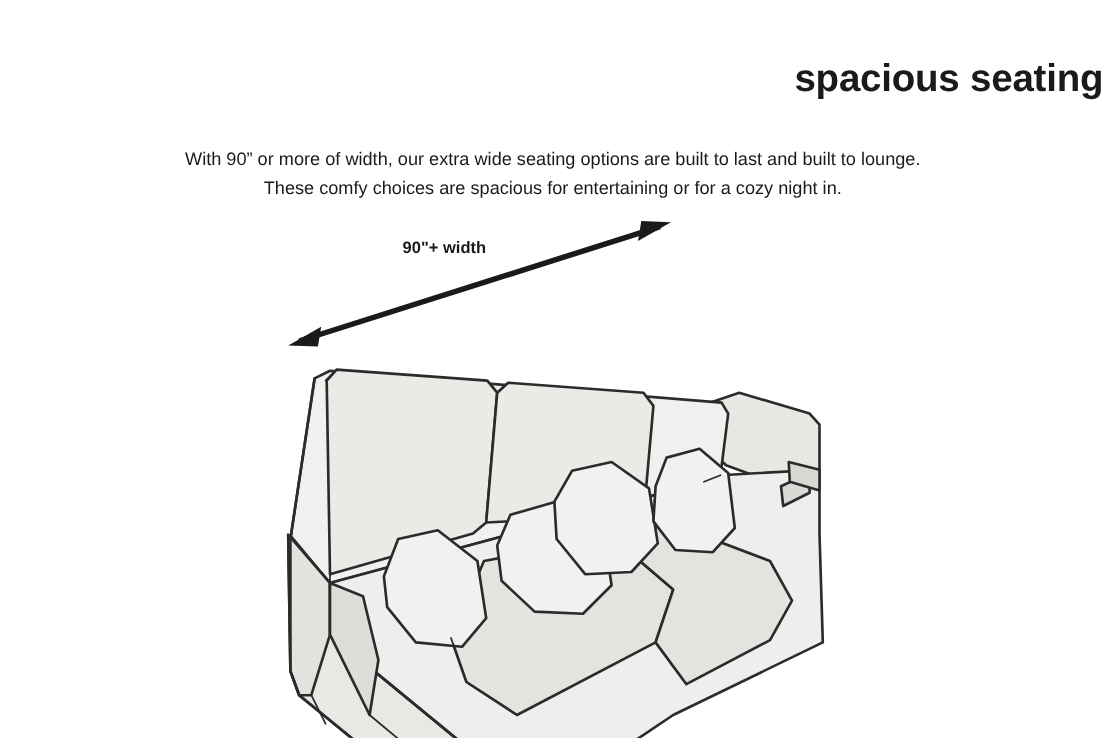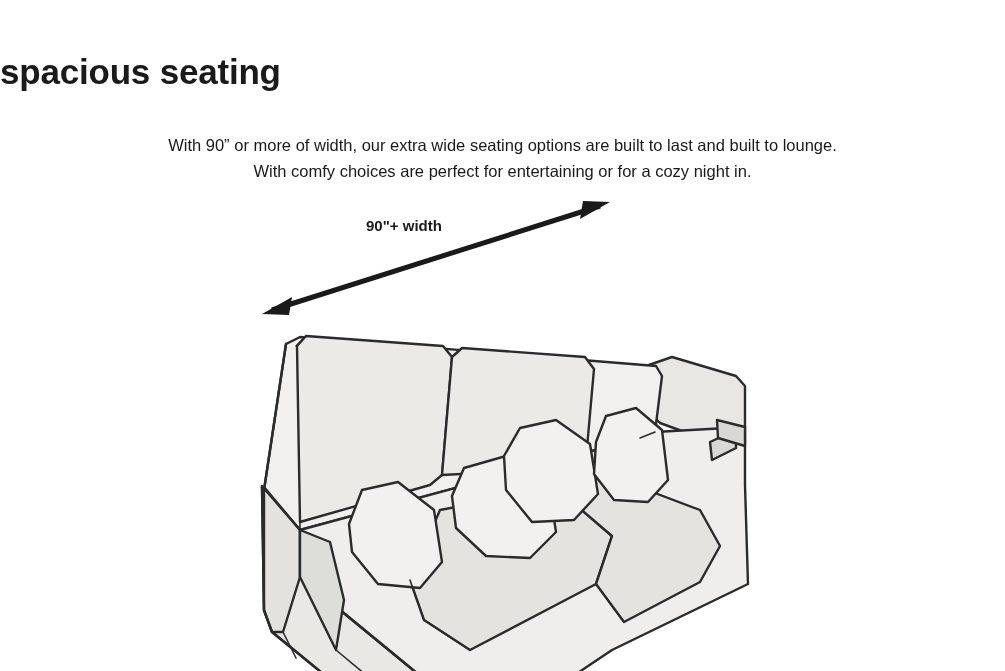--- a/index.html
+++ b/index.html
@@ -18,21 +18,21 @@
     position: relative;
     width: 1005px;
     height: 671px;
     background: #ffffff;
   }
   .headline {
     position: absolute;
     top: 52px;
     left: 0;
     width: 1003px;
-    text-align: left;
+    text-align: right;
     font-size: 35px;
     font-weight: bold;
     letter-spacing: -0.2px;
     color: #1a1a1a;
   }
   .subcopy {
     position: absolute;
     top: 116px;
     left: 0;
     width: 1005px;
@@ -65,21 +65,21 @@
 </style>
 </head>
 <body>
 
 <div class="page">
 
   <div class="headline">spacious seating</div>
 
   <div class="subcopy">
     <span class="line">With 90” or more of width, our extra wide seating options are built to last and built to lounge.</span>
-    <span class="line">With comfy choices are perfect for entertaining or for a cozy night in.</span>
+    <span class="line">These comfy choices are spacious for entertaining or for a cozy night in.</span>
   </div>
 
   <div class="dim-label">90"+ width</div>
 
   <div class="illustration">
     <svg width="1005" height="491" viewBox="0 0 1005 491" xmlns="http://www.w3.org/2000/svg">
       <g>
 
         <line x1="272" y1="130" x2="600" y2="26" stroke="#1a1a1a" stroke-width="5"></line>
         <polygon points="262,134 292,117 289,135" fill="#1a1a1a"></polygon>

